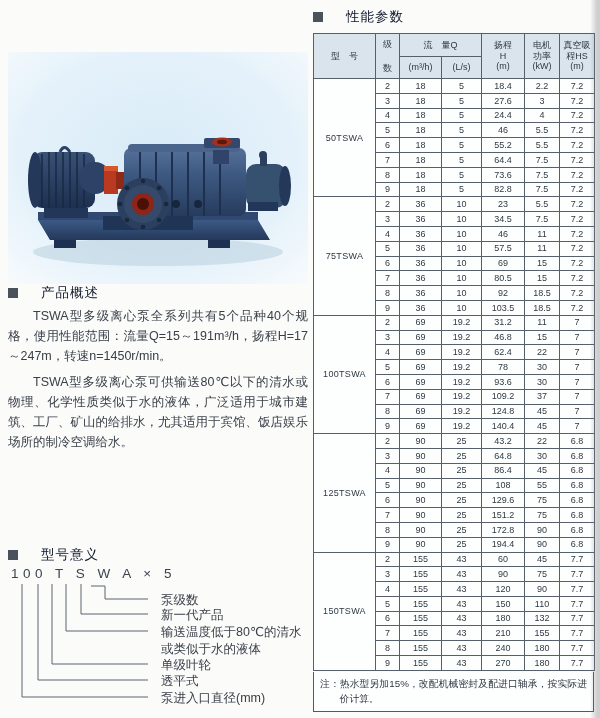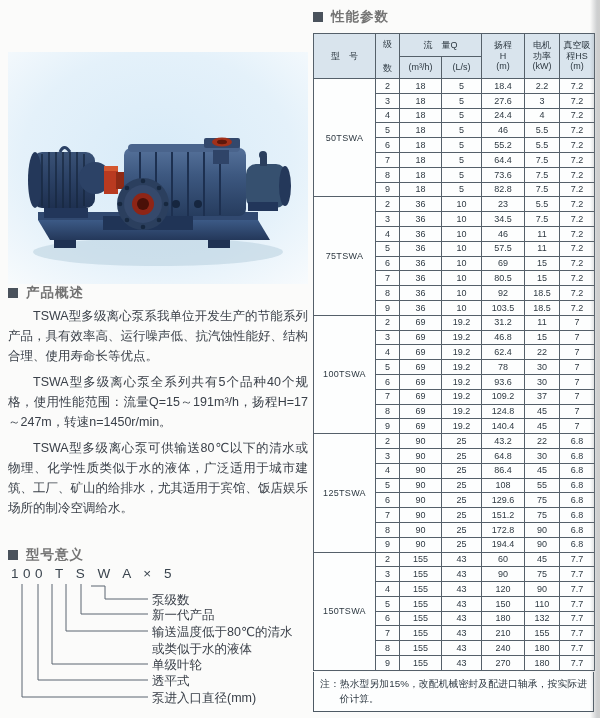--- a/index.html
+++ b/index.html
@@ -12,41 +12,41 @@
     overflow:hidden;
   }
   .page{position:absolute;inset:0;}
   .scan-edge-right{
     position:absolute;top:0;right:0;width:10px;height:718px;
     background:linear-gradient(to right,rgba(120,125,130,0) 0%,rgba(120,125,130,.35) 70%,rgba(150,150,150,.45) 100%);
     pointer-events:none;
   }
   
   .sec-heading{
-    position:absolute;display:flex;align-items:center;gap:8px;
-    font-size:13.5px;font-weight:bold;color:#737373;letter-spacing:1px;
+    position:absolute;display:flex;align-items:center;gap:23px;
+    font-size:13.5px;font-weight:normal;color:#0f172a;letter-spacing:1px;
   }
   .sq-bullet{width:10px;height:10px;background:#4a525c;display:inline-block;}
   
   .left-col{position:absolute;left:8px;top:0;width:302px;height:512px;}
   .pump-photo{position:absolute;left:0;top:52px;width:300px;height:232px;}
   .overview-heading{left:0;top:284px;}
   .overview-text{
     position:absolute;left:0;top:306px;width:300px;
     font-size:12.5px;line-height:20px;color:#3a4049;text-align:justify;
   }
   .overview-text p{margin:0 0 6px 0;text-indent:2em;}
   .model-section{position:absolute;left:0;top:546px;width:302px;height:172px;}
   .model-code{
     position:absolute;left:3px;top:20px;
     font-size:13.5px;letter-spacing:4.5px;color:#3a444e;font-weight:500;text-align:center;
   }
   .model-lines{position:absolute;left:0;top:0;width:302px;height:172px;}
   .model-label{
-    position:absolute;left:144px;font-size:12.5px;color:#3a4049;white-space:nowrap;
+    position:absolute;left:153px;font-size:12.5px;color:#3a4049;white-space:nowrap;
   }
   
   .right-col{position:absolute;left:313px;top:0;width:283px;height:718px;}
   .perf-heading{left:0;top:8px;}
   table.perf{
     position:absolute;left:0;top:33px;
     border-collapse:collapse;table-layout:fixed;width:281px;
     border:1.5px solid #4e5a64;
     background:#fdfefe;
   }
@@ -184,21 +184,20 @@
           <rect x="240" y="150" width="30" height="9" fill="#22365a"></rect>
         </g>
       </svg>
     </div>
 
     <div class="sec-heading overview-heading">
       <span class="sq-bullet"></span>
       <span>产品概述</span>
     </div>
     <div class="overview-text">
-      <p>TSWA型多级离心泵系我单位开发生产的节能系列产品，具有效率高、运行噪声低、抗汽蚀性能好、结构合理、使用寿命长等优点。</p>
       <p>TSWA型多级离心泵全系列共有5个品种40个规格，使用性能范围：流量Q=15～191m³/h，扬程H=17～247m，转速n=1450r/min。</p>
       <p>TSWA型多级离心泵可供输送80℃以下的清水或物理、化学性质类似于水的液体，广泛适用于城市建筑、工厂、矿山的给排水，尤其适用于宾馆、饭店娱乐场所的制冷空调给水。</p>
     </div>
 
     <div class="model-section">
       <div class="sec-heading" style="left:0;top:0;text-align:right;">
         <span class="sq-bullet"></span>
         <span>型号意义</span>
       </div>
       <div class="model-code">100 T S W A × 5</div>

